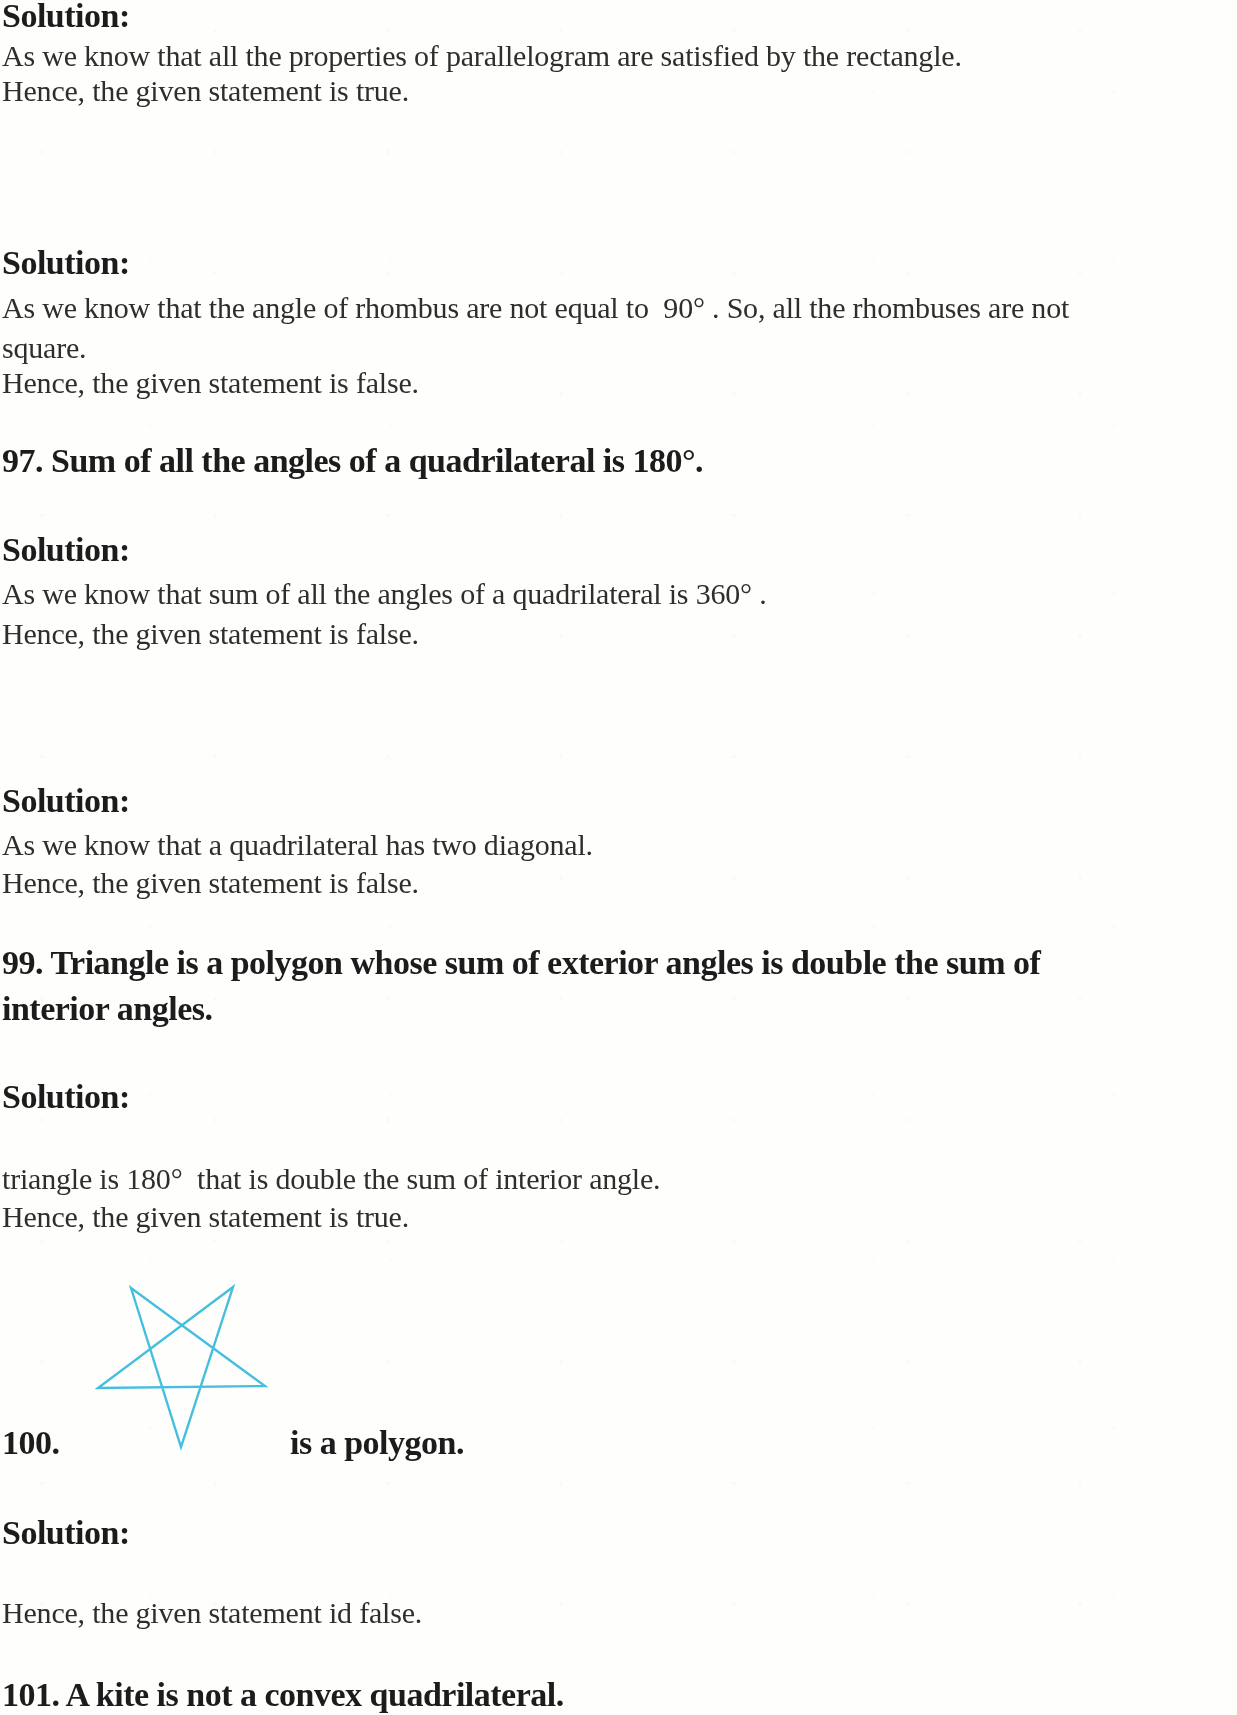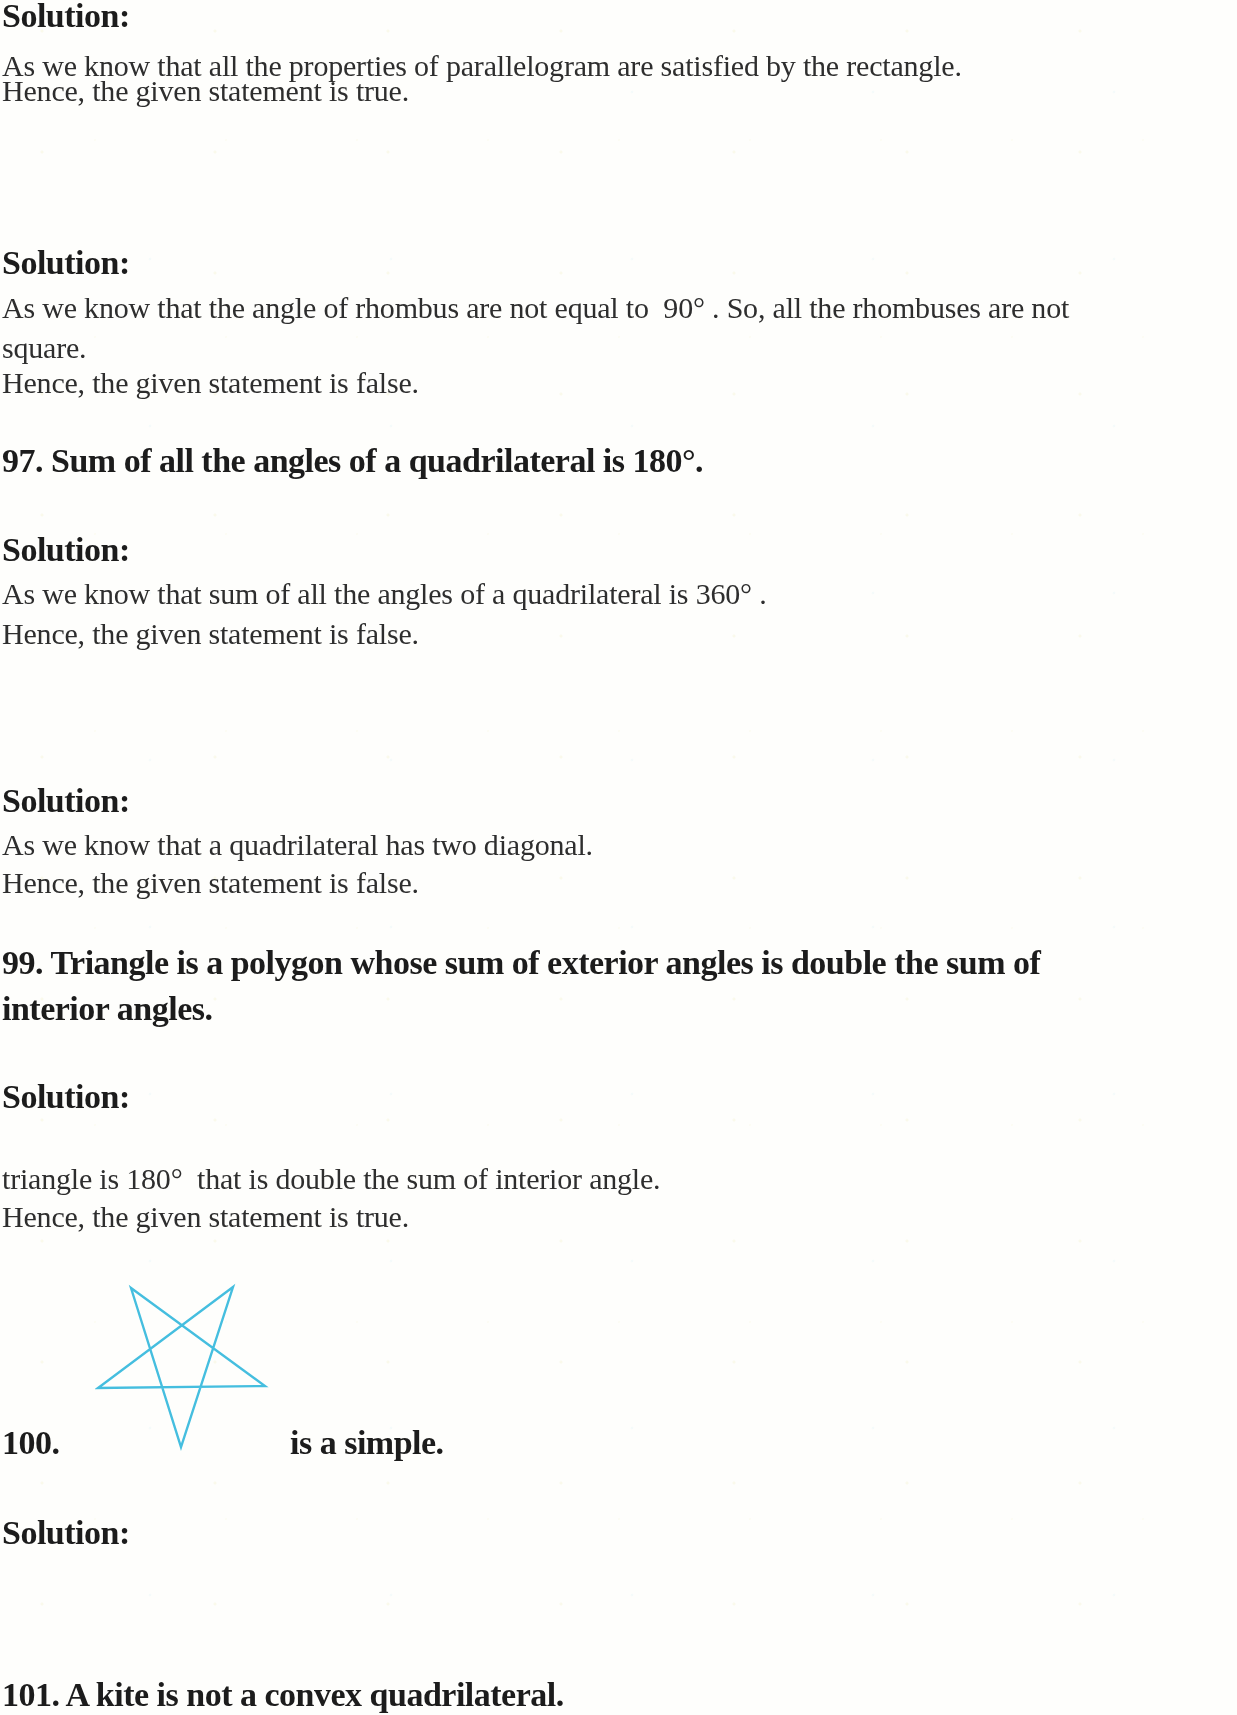--- a/index.html
+++ b/index.html
@@ -43,21 +43,21 @@
     left: 95px;
     top: 1283px;
   }
 </style>
 </head>
 <body>
 
 <div class="page">
 
   <div class="line h" style="top:-4px">Solution:</div>
-  <div class="line" style="top:49px">As we know that all the properties of parallelogram are satisfied by the rectangle.</div>
+  <div class="line" style="top:39px">As we know that all the properties of parallelogram are satisfied by the rectangle.</div>
   <div class="line" style="top:74px">Hence, the given statement is true.</div>
 
   <div class="line h" style="top:243px">Solution:</div>
   <div class="line" style="top:291px">As we know that the angle of rhombus are not equal to  90° . So, all the rhombuses are not</div>
   <div class="line" style="top:331px">square.</div>
   <div class="line" style="top:366px">Hence, the given statement is false.</div>
 
   <div class="line h" style="top:441px">97. Sum of all the angles of a quadrilateral is 180°.</div>
   <div class="line h" style="top:530px">Solution:</div>
   <div class="line" style="top:577px">As we know that sum of all the angles of a quadrilateral is 360° .</div>
@@ -71,19 +71,20 @@
   <div class="line h" style="top:989px">interior angles.</div>
   <div class="line h" style="top:1077px">Solution:</div>
   <div class="line" style="top:1162px">triangle is 180°  that is double the sum of interior angle.</div>
   <div class="line" style="top:1200px">Hence, the given statement is true.</div>
 
   <svg class="figure-star" width="174" height="168" viewBox="0 0 174 168">
     <polygon points="36,5 170,103 3,105 138,4 86,164" fill="none" stroke-width="2.4" stroke-linejoin="miter" stroke-linecap="round" stroke="#45bedf"></polygon>
   </svg>
 
   <div class="line h" style="top:1423px; left:2px">100.</div>
-  <div class="line h" style="top:1423px; left:290px">is a simple.</div>
+  <div class="line h" style="top:1423px; left:290px">is a polygon.</div>
 
   <div class="line h" style="top:1513px">Solution:</div>
+  <div class="line" style="top:1596px">Hence, the given statement id false.</div>
 
   <div class="line h" style="top:1675px">101. A kite is not a convex quadrilateral.</div>
 
 </div>
 
 </body></html>

